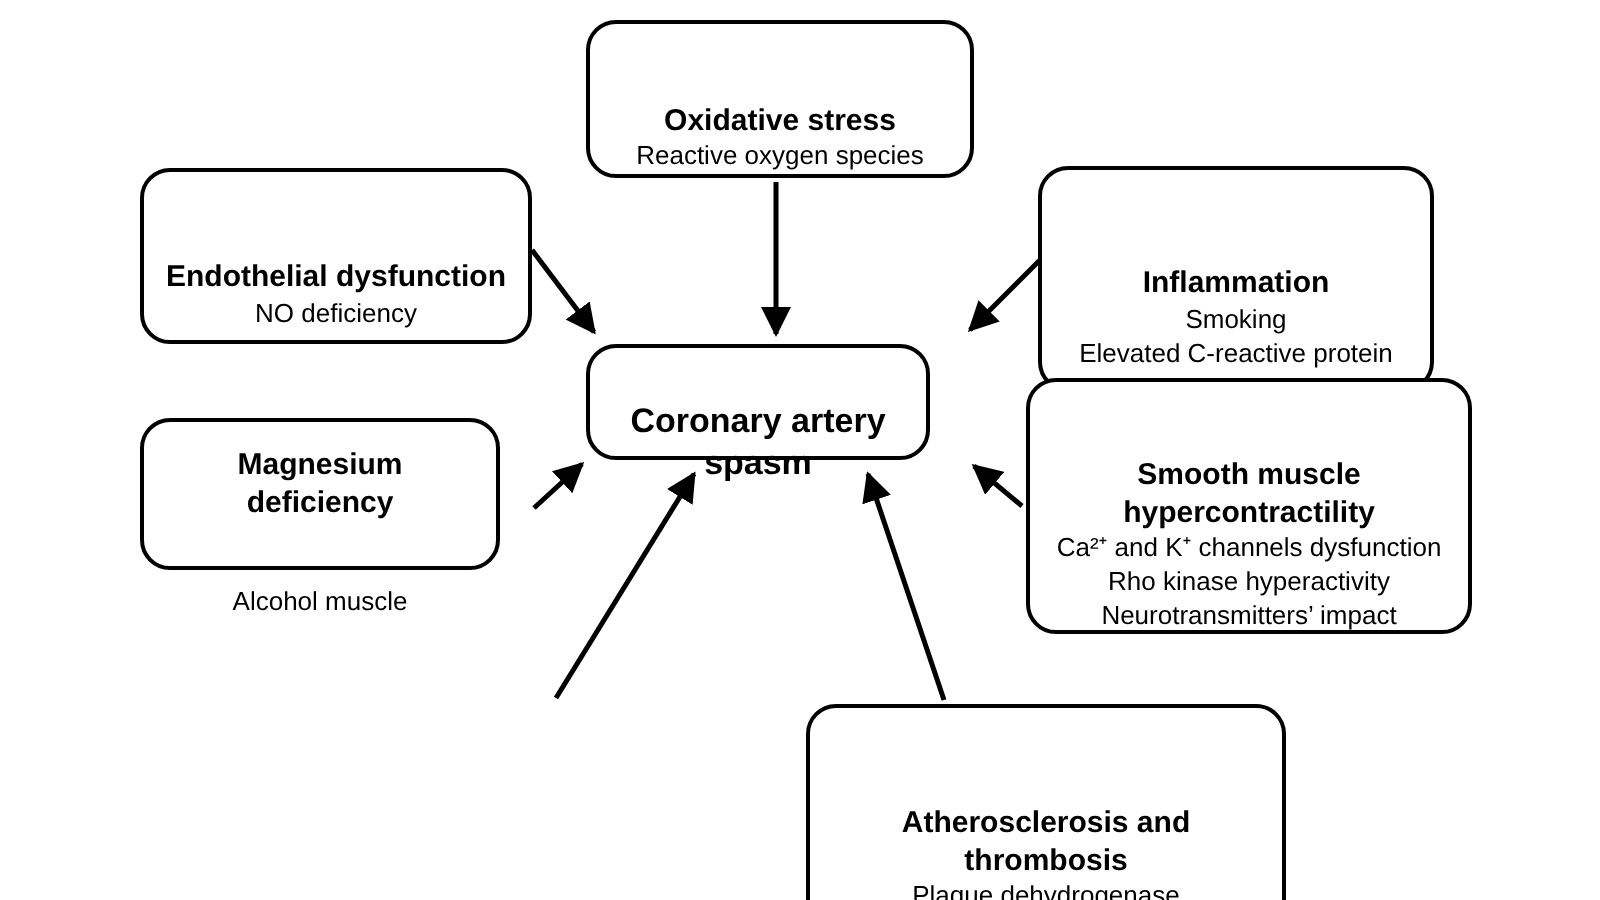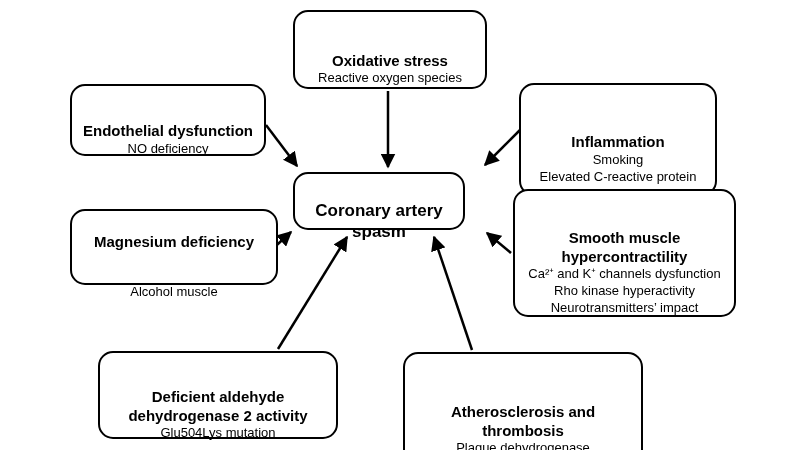--- a/index.html
+++ b/index.html
@@ -69,50 +69,46 @@
     <line x1="511" y1="253" x2="487" y2="233" stroke="#000000" stroke-width="2.5" marker-end="url(#ah)"></line>
     <line x1="278" y1="349" x2="347" y2="237" stroke="#000000" stroke-width="2.5" marker-end="url(#ah)"></line>
     <line x1="472" y1="350" x2="434" y2="237" stroke="#000000" stroke-width="2.5" marker-end="url(#ah)"></line>
   </svg>
 
   <div class="node" style="left:293px; top:10px; width:194px; height:79px;">
     <div class="title">Oxidative stress</div>
     <div class="sub">Reactive oxygen species</div>
   </div>
 
-  <div class="node" style="left:70px; top:84px; width:196px; height:72px;">
+  <div class="node" style="left:70px; top:84px; width:196px; height:88px;">
     <div class="title">Endothelial dysfunction</div>
     <div class="sub">NO deficiency</div>
   </div>
 
   <div class="node" style="left:519px; top:83px; width:198px; height:113px;">
     <div class="title">Inflammation</div>
     <div class="sub">Smoking</div>
     <div class="sub">Elevated C-reactive protein</div>
   </div>
 
   <div class="node center-node" style="left:293px; top:172px; width:172px; height:58px;">
     <div class="title">Coronary artery spasm</div>
   </div>
 
-  <div class="node" style="left:70px; top:209px; width:208px; height:76px;gap:32px;">
+  <div class="node" style="left:70px; top:209px; width:180px; height:76px;gap:32px;">
     <div class="title">Magnesium deficiency</div>
     <div class="sub">Alcohol muscle</div>
   </div>
 
   <div class="node" style="left:513px; top:189px; width:223px; height:128px;">
     <div class="title">Smooth muscle hypercontractility</div>
     <div class="sub">Ca²⁺ and K⁺ channels dysfunction</div>
     <div class="sub">Rho kinase hyperactivity</div>
     <div class="sub">Neurotransmitters’ impact</div>
   </div>
 
-  <div class="node" style="left:98px; top:351px; width:240px; height:88px;">
-    <div class="title">Deficient aldehyde dehydrogenase 2 activity</div>
-    <div class="sub">Glu504Lys mutation</div>
-  </div>
 
   <div class="node" style="left:403px; top:352px; width:240px; height:116px;">
     <div class="title">Atherosclerosis and thrombosis</div>
     <div class="sub">Plaque dehydrogenase</div>
   </div>
 
 </div>
 
 </body></html>

